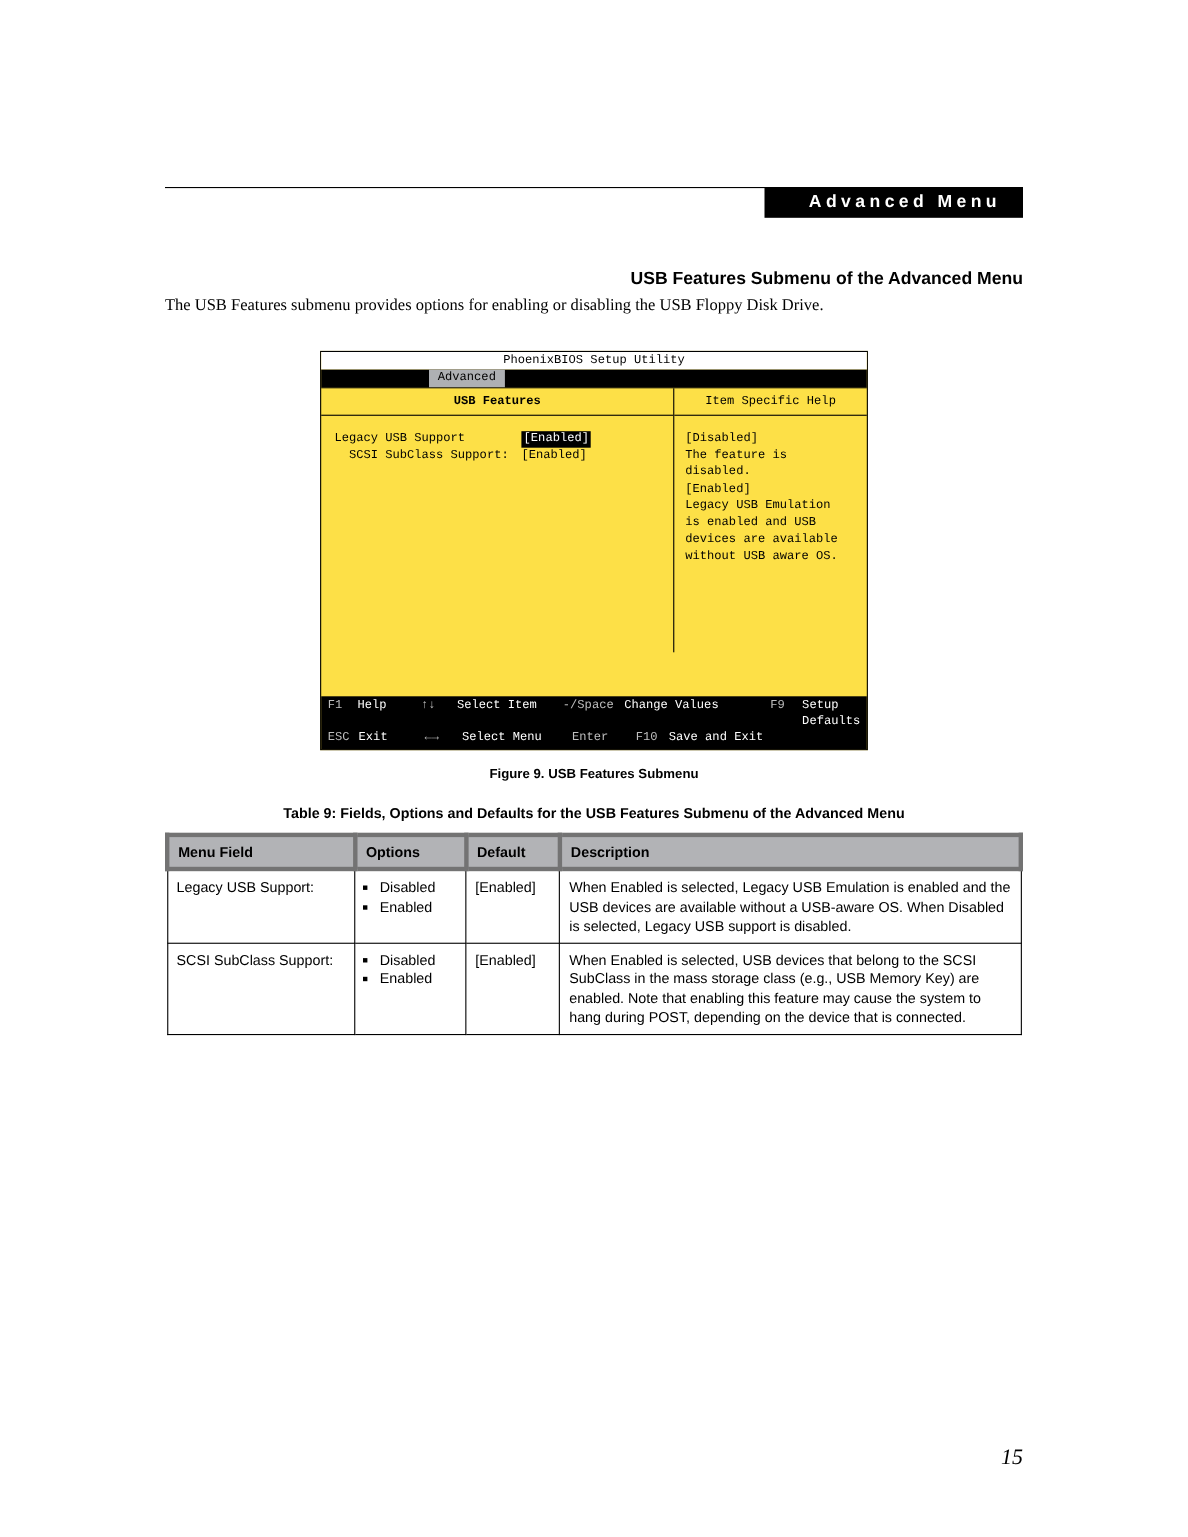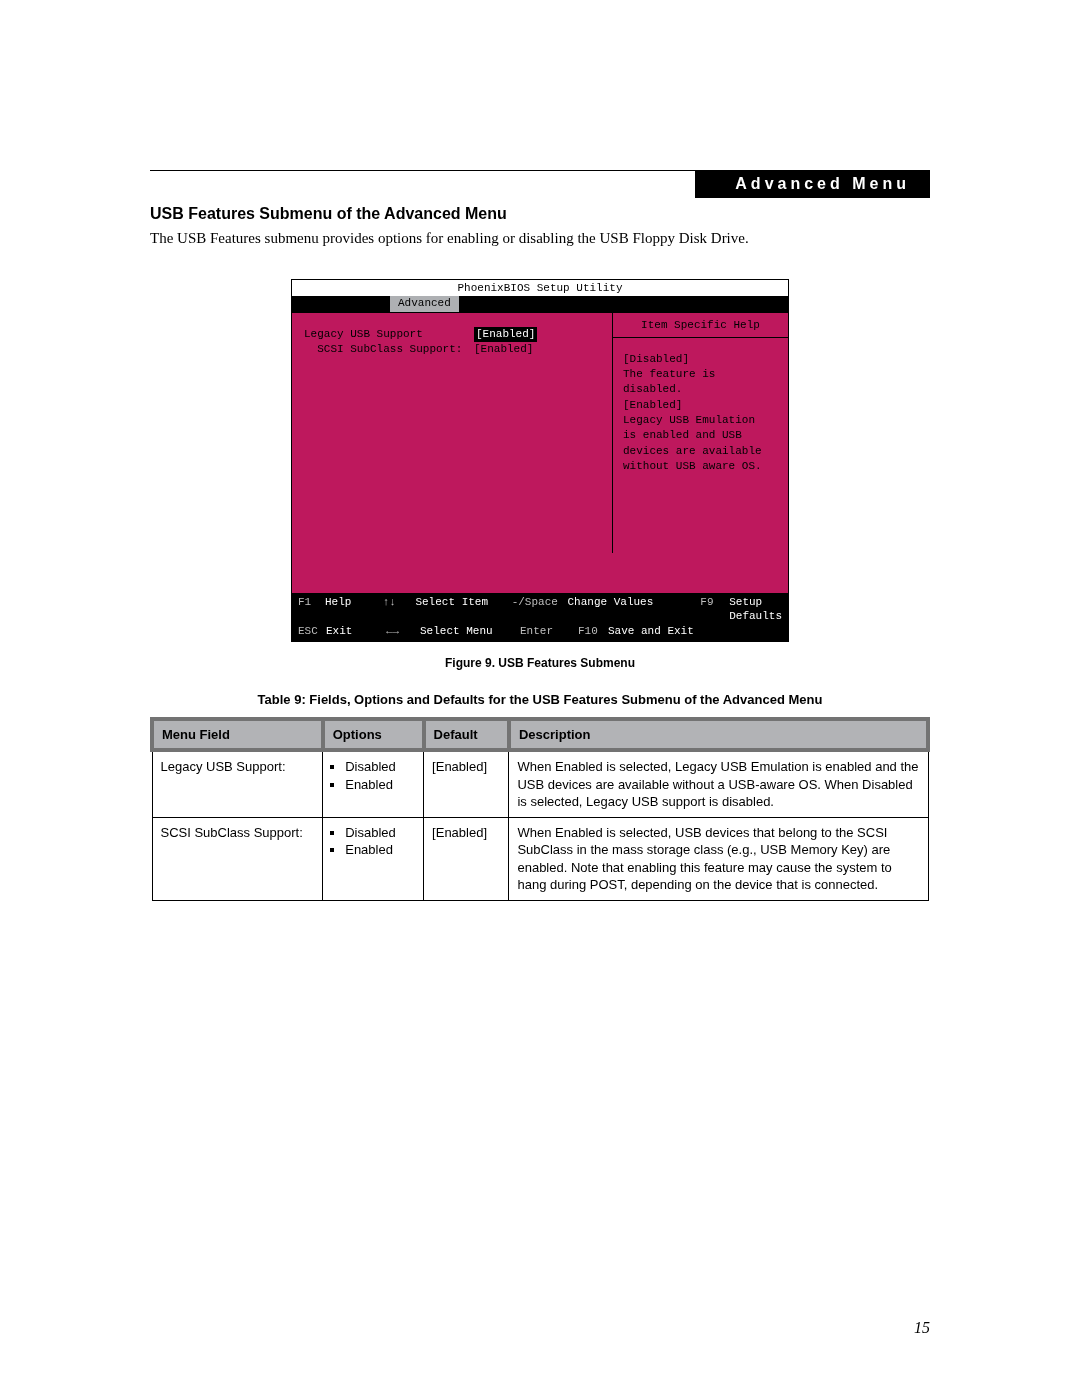--- a/index.html
+++ b/index.html
@@ -30,35 +30,36 @@
     font-family: "Helvetica Neue", Arial, sans-serif;
     font-size: 16px;
     letter-spacing: 4px;
     font-weight: bold;
     padding: 5px 20px 5px 40px;
   }
   .section-title {
     font-family: "Helvetica Neue", Arial, sans-serif;
     font-weight: bold;
     font-size: 16px;
-    margin-top: 34px;
+    margin-top: 74px;
+    text-align: right;
   }
   .intro {
     font-size: 15px;
     margin-top: 6px;
     line-height: 1.3;
   }
   .bios-box {
     width: 496px;
     margin: 30px auto 0 auto;
     border: 1px solid #000;
     font-family: "Courier New", monospace;
     font-size: 11px;
     color: #000;
-    background: #be185d;
+    background: #fde047;
   }
   .bios-title {
     text-align: center;
     padding: 2px 0;
     background: #fff;
   }
   .bios-menubar {
     background: #000;
     color: #fff;
     display: flex;
@@ -170,21 +171,21 @@
     margin: 0;
     padding-left: 14px;
     list-style: square;
   }
   ul.opts li { margin: 0; }
   .pagenum {
     position: absolute;
     right: 150px;
     bottom: 60px;
     font-style: italic;
-    font-size: 16px;
+    font-size: 20px;
   }
 </style>
 </head>
 <body>
 
 <div class="page">
   <div class="toprule">
     <div class="header-tag">Advanced Menu</div>
   </div>
 
@@ -192,20 +193,21 @@
   <div class="intro">The USB Features submenu provides options for enabling or disabling the USB Floppy Disk Drive.</div>
 
   <div class="bios-box">
     <div class="bios-title">PhoenixBIOS Setup Utility</div>
     <div class="bios-menubar">
       <span class="spacer"></span>
       <span class="active-tab">Advanced</span>
     </div>
     <div class="bios-body">
       <div class="bios-left">
+        <div class="bios-subtitle">USB Features</div>
         <div class="bios-content">
           <div class="bios-row">
             <span class="bios-label">Legacy USB Support</span>
             <span class="bios-val selected">[Enabled]</span>
           </div>
           <div class="bios-row">
             <span class="bios-label">  SCSI SubClass Support:</span>
             <span class="bios-val">[Enabled]</span>
           </div>
         </div>

